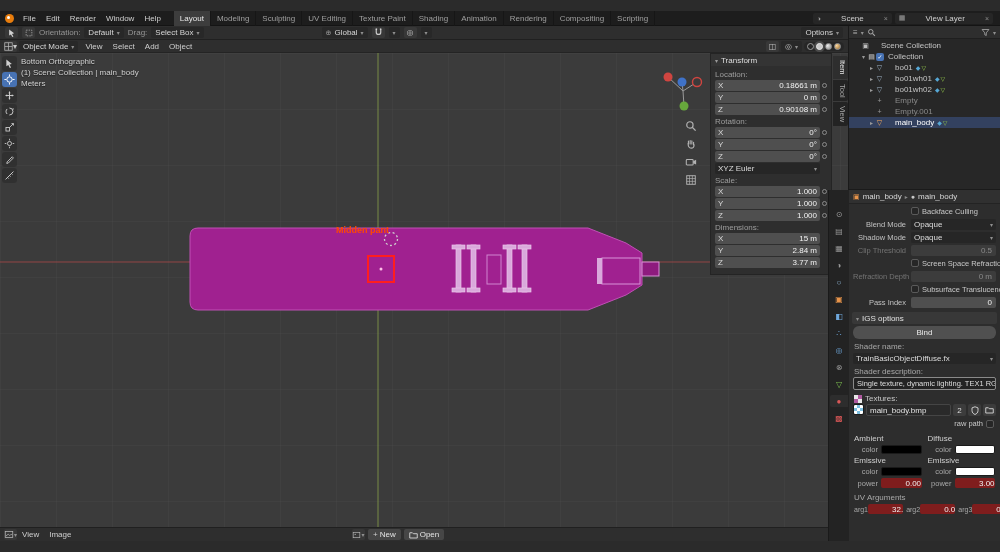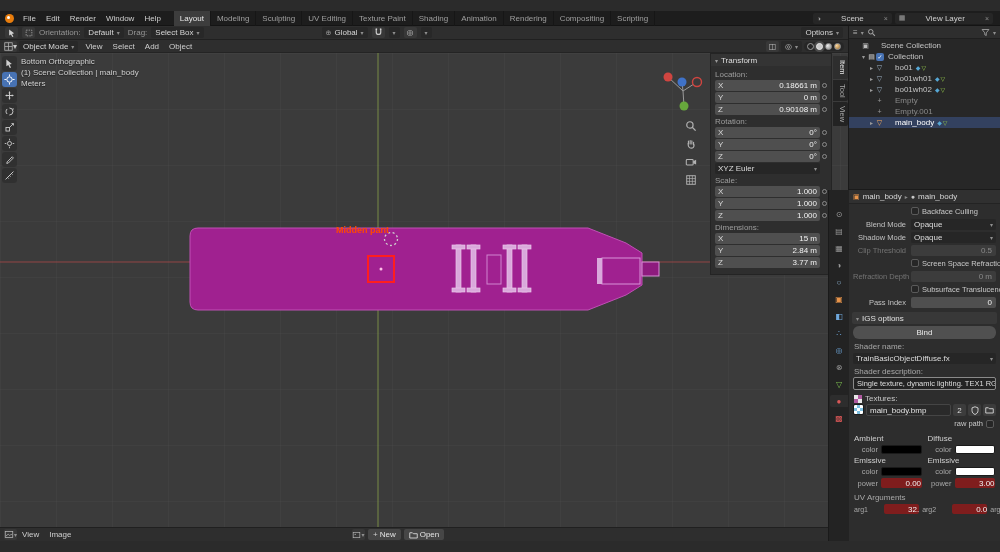--- a/index.html
+++ b/index.html
@@ -129,21 +129,21 @@
   .tex-count { width:13px; background:#3c3c3c; border-radius:2px; height:12px; display:flex; align-items:center; justify-content:center; color:#ddd; flex:0 0 auto; }
   .mini-icobtn { width:13px; height:12px; background:#3c3c3c; border-radius:2px; display:flex; align-items:center; justify-content:center; flex:0 0 auto; }
   .rawpath-row { display:flex; align-items:center; justify-content:flex-end; gap:3px; margin:2px 6px; }
   .two-col { display:grid; grid-template-columns:1fr 1fr; column-gap:6px; margin:6px 5px 0 5px; }
   .col-head { color:#cfcfcf; margin-bottom:2px; }
   .mini-row { display:flex; align-items:center; gap:3px; margin-bottom:2px; }
   .mini-label { width:24px; text-align:right; color:#a8a8a8; font-size:7.5px; flex:0 0 auto; }
   .swatch { flex:1; height:9px; border-radius:2px; border:1px solid #1a1a1a; }
   .mini-field { flex:1; background:#7f1d1d; border-radius:2px; height:10px; display:flex; align-items:center; justify-content:center; color:#f0f0f0;padding-left:24px; }
   .uv-row { display:grid; grid-template-columns:1fr 1fr 1fr; gap:3px; margin:2px 5px; }
-  .uv-cell { display:flex; align-items:center; gap:16px;text-align:center; }
+  .uv-cell { display:flex; align-items:center; gap:0;text-align:center; }
   .uv-label { color:#a8a8a8; font-size:7px; flex:0 0 auto; }
 
   
   .imgheader { position:absolute; left:0; top:527px; width:828px; height:14px; background:#2e2e2e; border-top:1px solid #202020; display:flex; align-items:center; padding:0 4px; z-index:2; }
   .img-center { position:absolute; left:352px; display:flex; align-items:center; gap:3px; }
   .img-btn { background:#464646; border-radius:2px; height:11px; display:flex; align-items:center; gap:2px; padding:0 5px; color:#e4e4e4; }
 
   
   .statusbar { position:absolute; left:0; top:541px; width:1000px; height:11px; background:#232323; border-top:1px solid #161616; display:flex; align-items:center; padding:0 6px; color:#8f8f8f; font-size:7.5px; }
   .mouse { display:inline-block; width:6px; height:9px; border:1px solid #8f8f8f; border-radius:3px; position:relative; margin-right:2px; }

